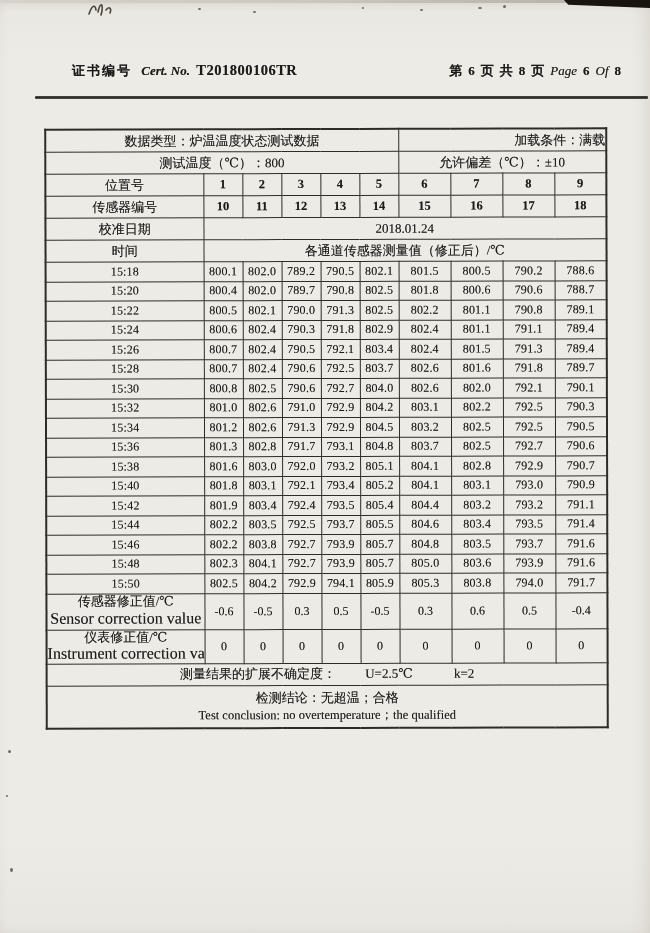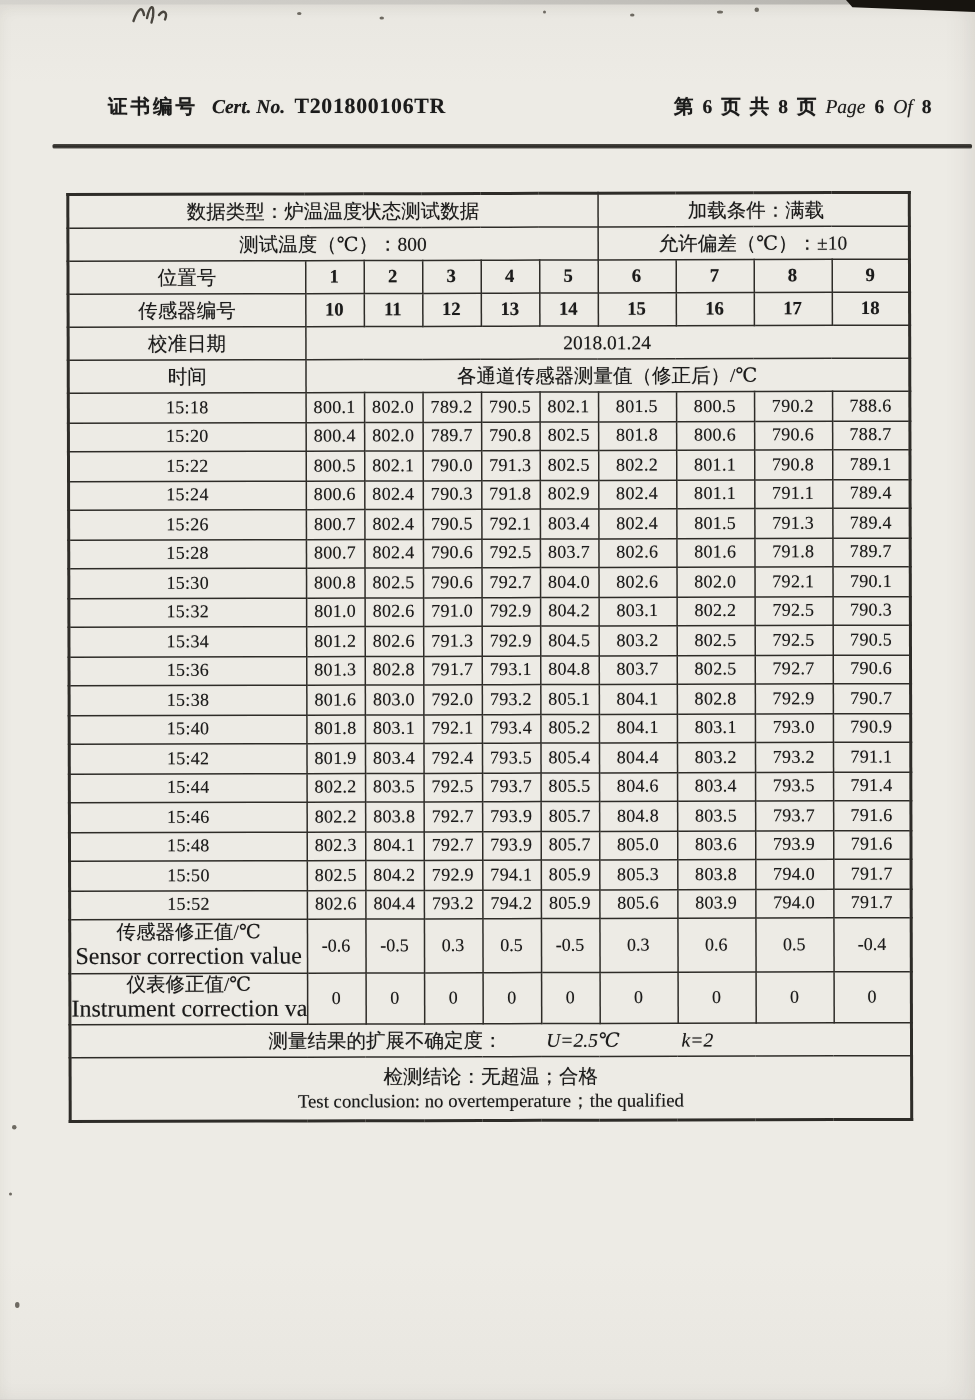--- a/index.html
+++ b/index.html
@@ -52,30 +52,30 @@
     background:linear-gradient(180deg,#4a4843,#2f2d29 55%,#55534e);border-radius:1px;}
   
   .table-wrap{position:absolute;left:45px;top:128px;transform:rotate(-0.15deg);}
   table{border-collapse:collapse;table-layout:fixed;width:563px;
     border:2px solid var(--border);
     text-shadow:0 0 .5px rgba(40,35,30,.5);}
   td{border:1px solid var(--border);text-align:center;vertical-align:middle;
     padding:0;font-size:12.5px;overflow:hidden;white-space:nowrap;}
   tr.hrow td{height:21px;font-size:13px;}
   tr.hrow td.num{font-size:12.5px;font-weight:600;}
-  td.al{text-align:center;padding-left:4px;}
+  td.al{text-align:right;padding-left:4px;}
   tr.meas td{height:18.5px;font-size:12px;letter-spacing:.2px;}
   tr.corr td{font-size:12px;}
   tr.corr-tall td{height:35px;}
   tr.corr-short td{height:32px;}
   .two-line{line-height:1.15;}
   .two-line .cn{font-size:13px;}
   .two-line .en{font-size:16px;}
   tr.uncert td{height:21px;font-size:13px;}
-  .italic{font-style:italic;}
+  .italic{}
   .u-gap{margin-left:26px;}
   .k-gap{margin-left:38px;}
   tr.concl td{height:41px;}
   .concl-cn{font-size:13px;line-height:1.35;}
   .concl-en{font-size:12.5px;line-height:1.3;}
 </style>
 </head>
 <body>
 
 <div class="page">
@@ -360,32 +360,20 @@
             <td>802.5</td>
             <td>804.2</td>
             <td>792.9</td>
             <td>794.1</td>
             <td>805.9</td>
             <td>805.3</td>
             <td>803.8</td>
             <td>794.0</td>
             <td>791.7</td>
           </tr>
-          <tr class="meas">
-            <td>15:52</td>
-            <td>802.6</td>
-            <td>804.4</td>
-            <td>793.2</td>
-            <td>794.2</td>
-            <td>805.9</td>
-            <td>805.6</td>
-            <td>803.9</td>
-            <td>794.0</td>
-            <td>791.7</td>
-          </tr>
           <tr class="corr corr-tall" id="sensor-correction-row">
         <td class="two-line">
           <div class="cn">传感器修正值/℃</div>
           <div class="en">Sensor correction value</div>
         </td>
       <td>-0.6</td>
             <td>-0.5</td>
             <td>0.3</td>
             <td>0.5</td>
             <td>-0.5</td>

